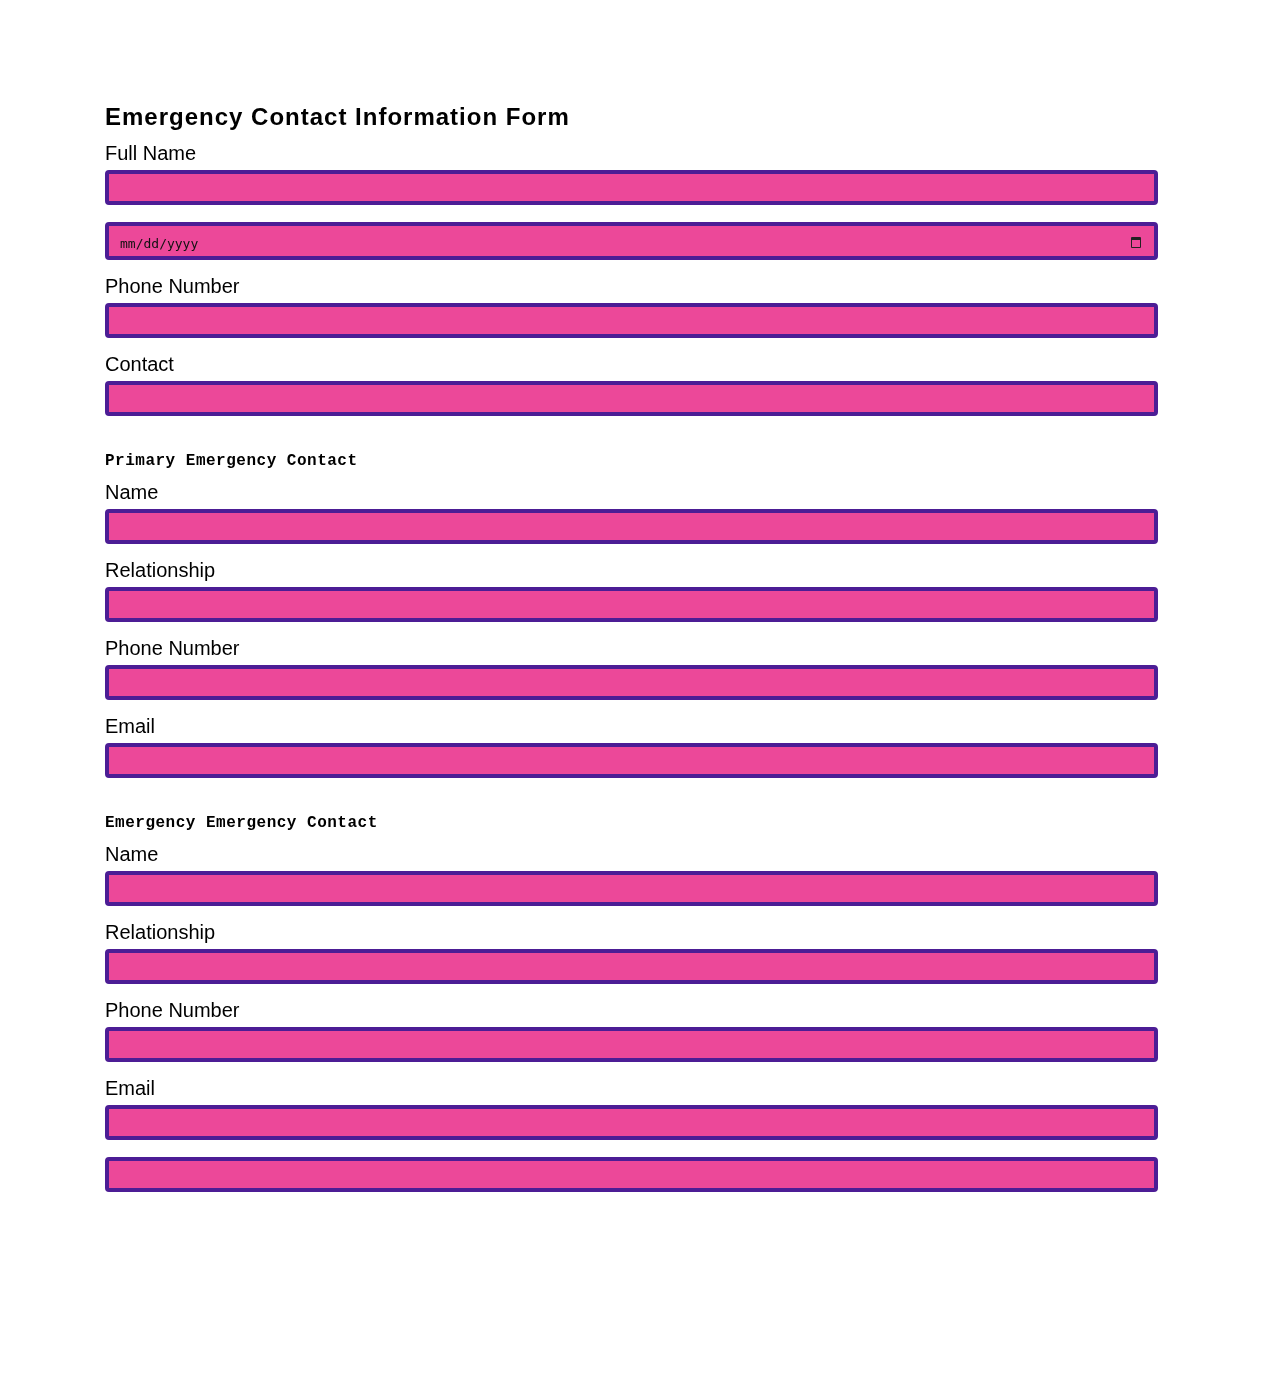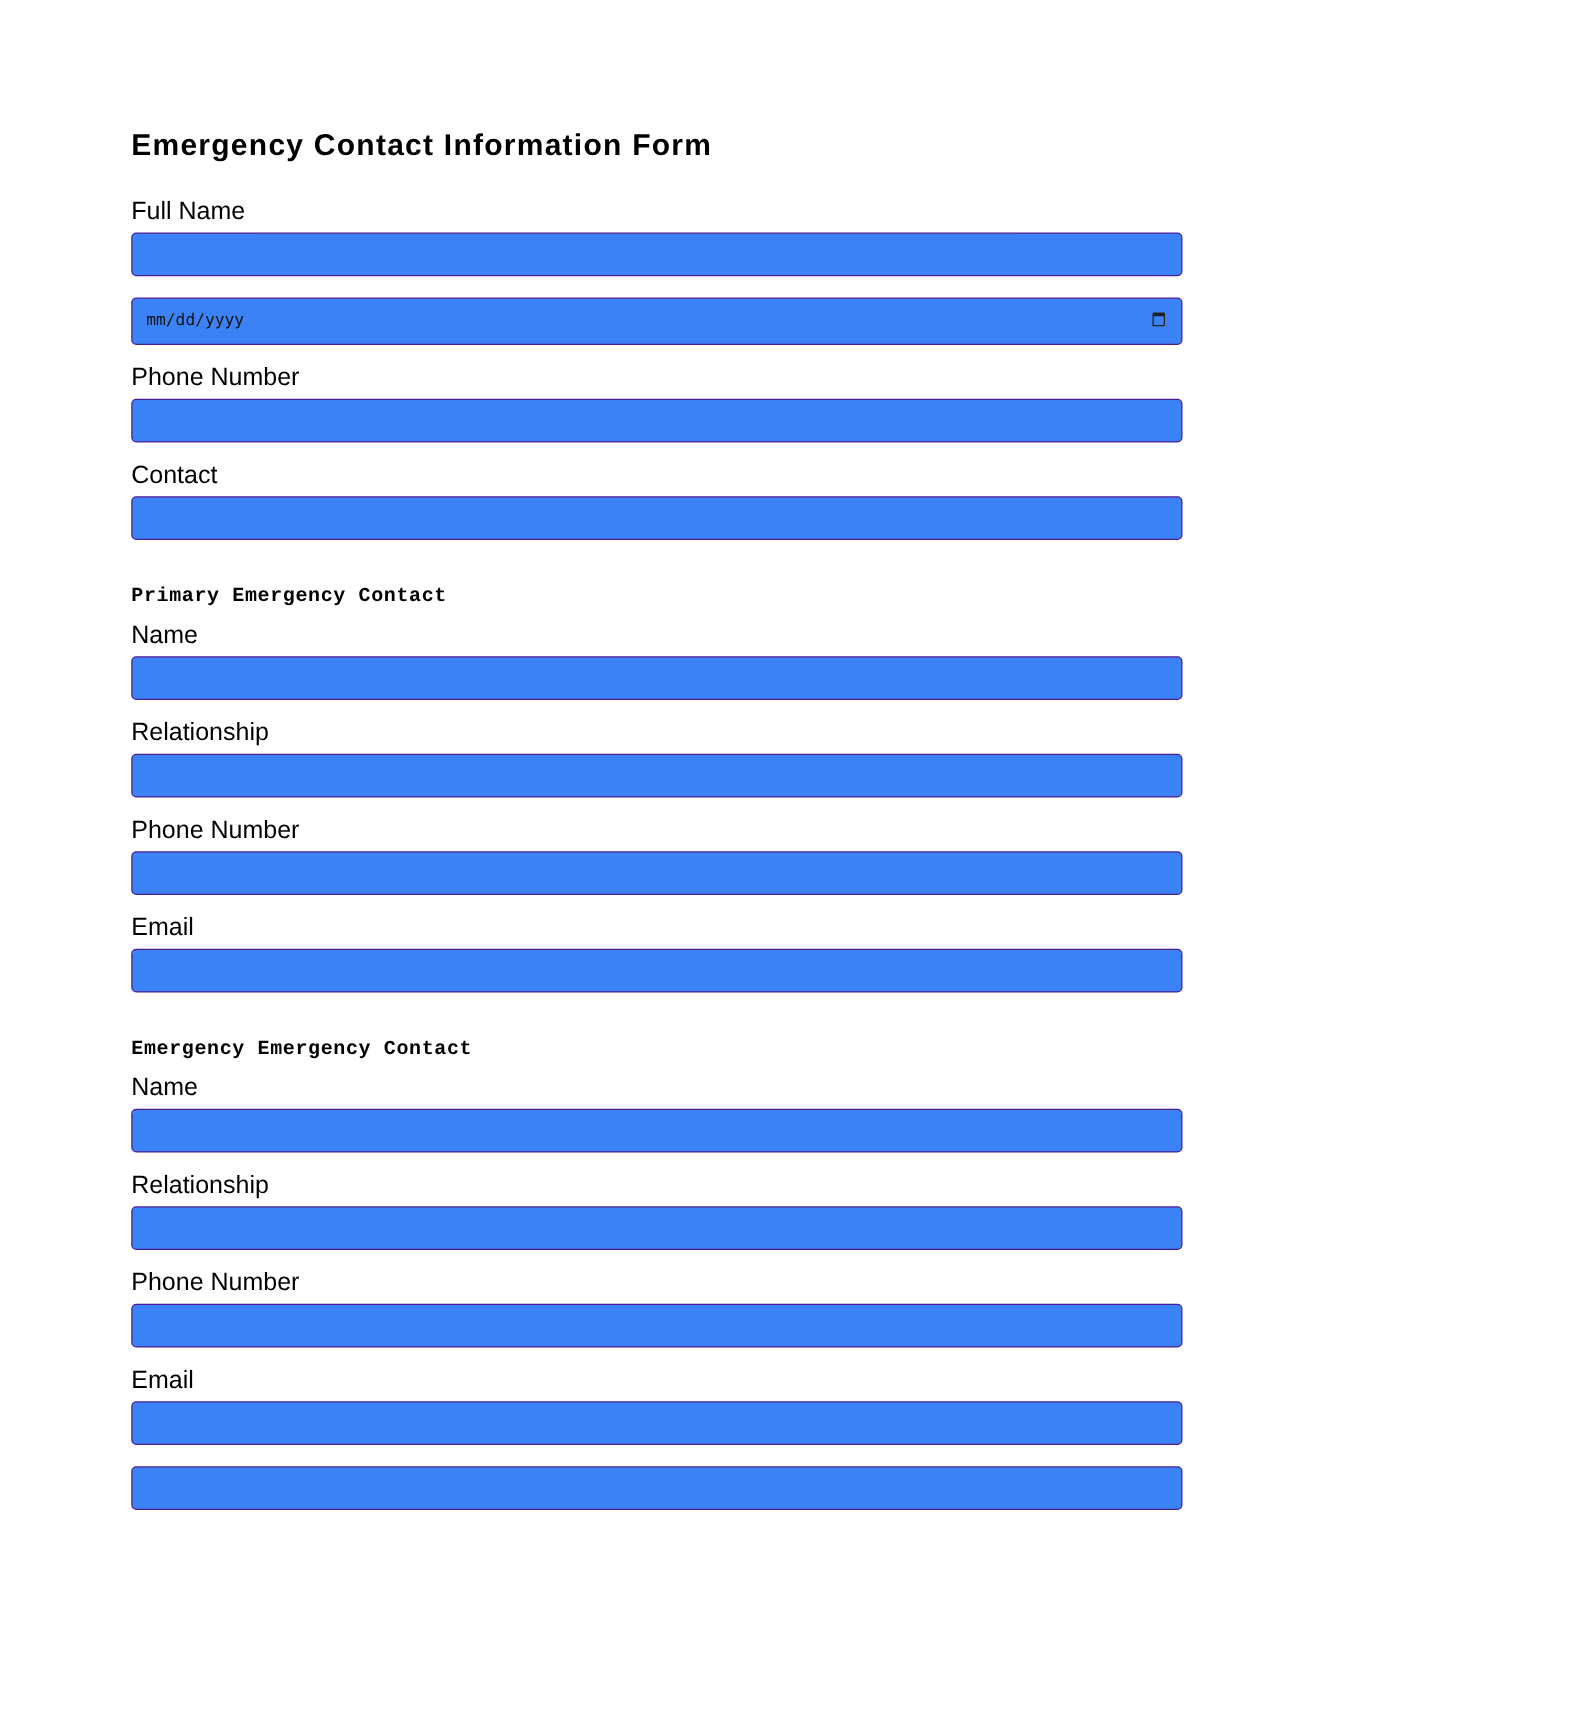--- a/index.html
+++ b/index.html
@@ -12,36 +12,36 @@
   .container {
     position: absolute;
     left: 105px;
     top: 100px;
     width: 1053px;
   }
   h1 {
     font-size: 24px;
     font-weight: bold;
     letter-spacing: 1px;
-    margin: 0 0 26px 0;
+    margin: 0 0 10px 0;
     line-height: 34px;
   }
   label {
     display: block;
     font-size: 20px;
     line-height: 18px;
     margin-bottom: 8px;
   }
   .input {
     box-sizing: border-box;
-    width: 841px;
+    width: 1053px;
     height: 35px;
-    border: 1px solid #4c1d95;
+    border: 4px solid #4c1d95;
     border-radius: 4px;
-    background: #3b82f6;
+    background: #ec4899;
     margin-bottom: 17px;
     position: relative;
   }
   .input.date { height: 38px; }
   .date-text {
     position: absolute; left: 11px; top: 10px;
     font-family: "DejaVu Sans Mono", monospace;
     font-size: 13px; color: #111;
   }
   .cal-icon {

